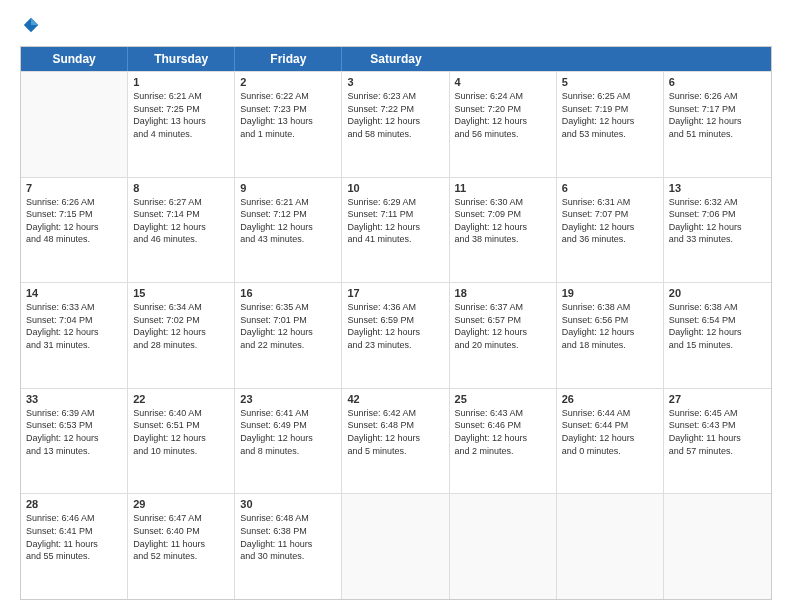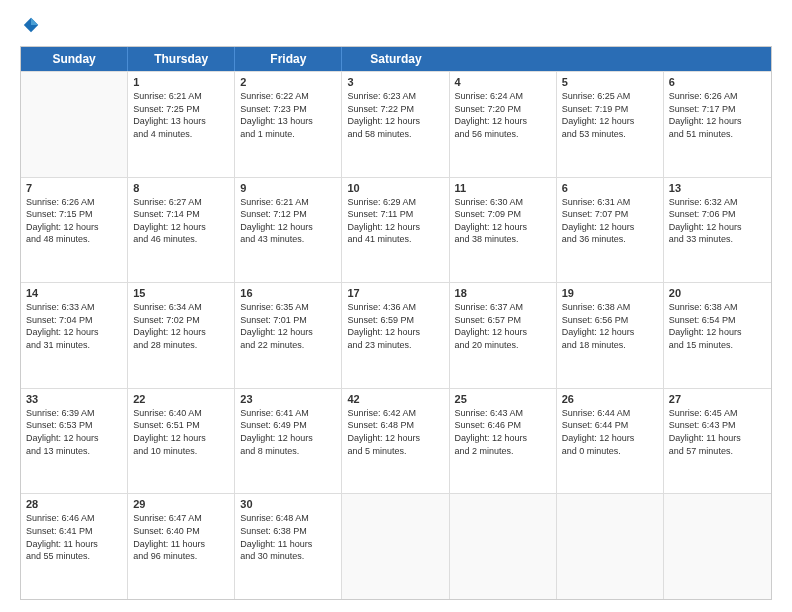--- a/index.html
+++ b/index.html
@@ -341,21 +341,21 @@
             <div class="cell-line">Sunrise: 6:46 AM</div>
             <div class="cell-line">Sunset: 6:41 PM</div>
             <div class="cell-line">Daylight: 11 hours</div>
             <div class="cell-line">and 55 minutes.</div>
           </div>
           <div class="cal-cell">
             <div class="day-num">29</div>
             <div class="cell-line">Sunrise: 6:47 AM</div>
             <div class="cell-line">Sunset: 6:40 PM</div>
             <div class="cell-line">Daylight: 11 hours</div>
-            <div class="cell-line">and 96 minutes.</div>
+            <div class="cell-line">and 52 minutes.</div>
           </div>
           <div class="cal-cell">
             <div class="day-num">30</div>
             <div class="cell-line">Sunrise: 6:48 AM</div>
             <div class="cell-line">Sunset: 6:38 PM</div>
             <div class="cell-line">Daylight: 11 hours</div>
             <div class="cell-line">and 30 minutes.</div>
           </div>
           <div class="cal-cell empty"></div>
           <div class="cal-cell empty"></div>

